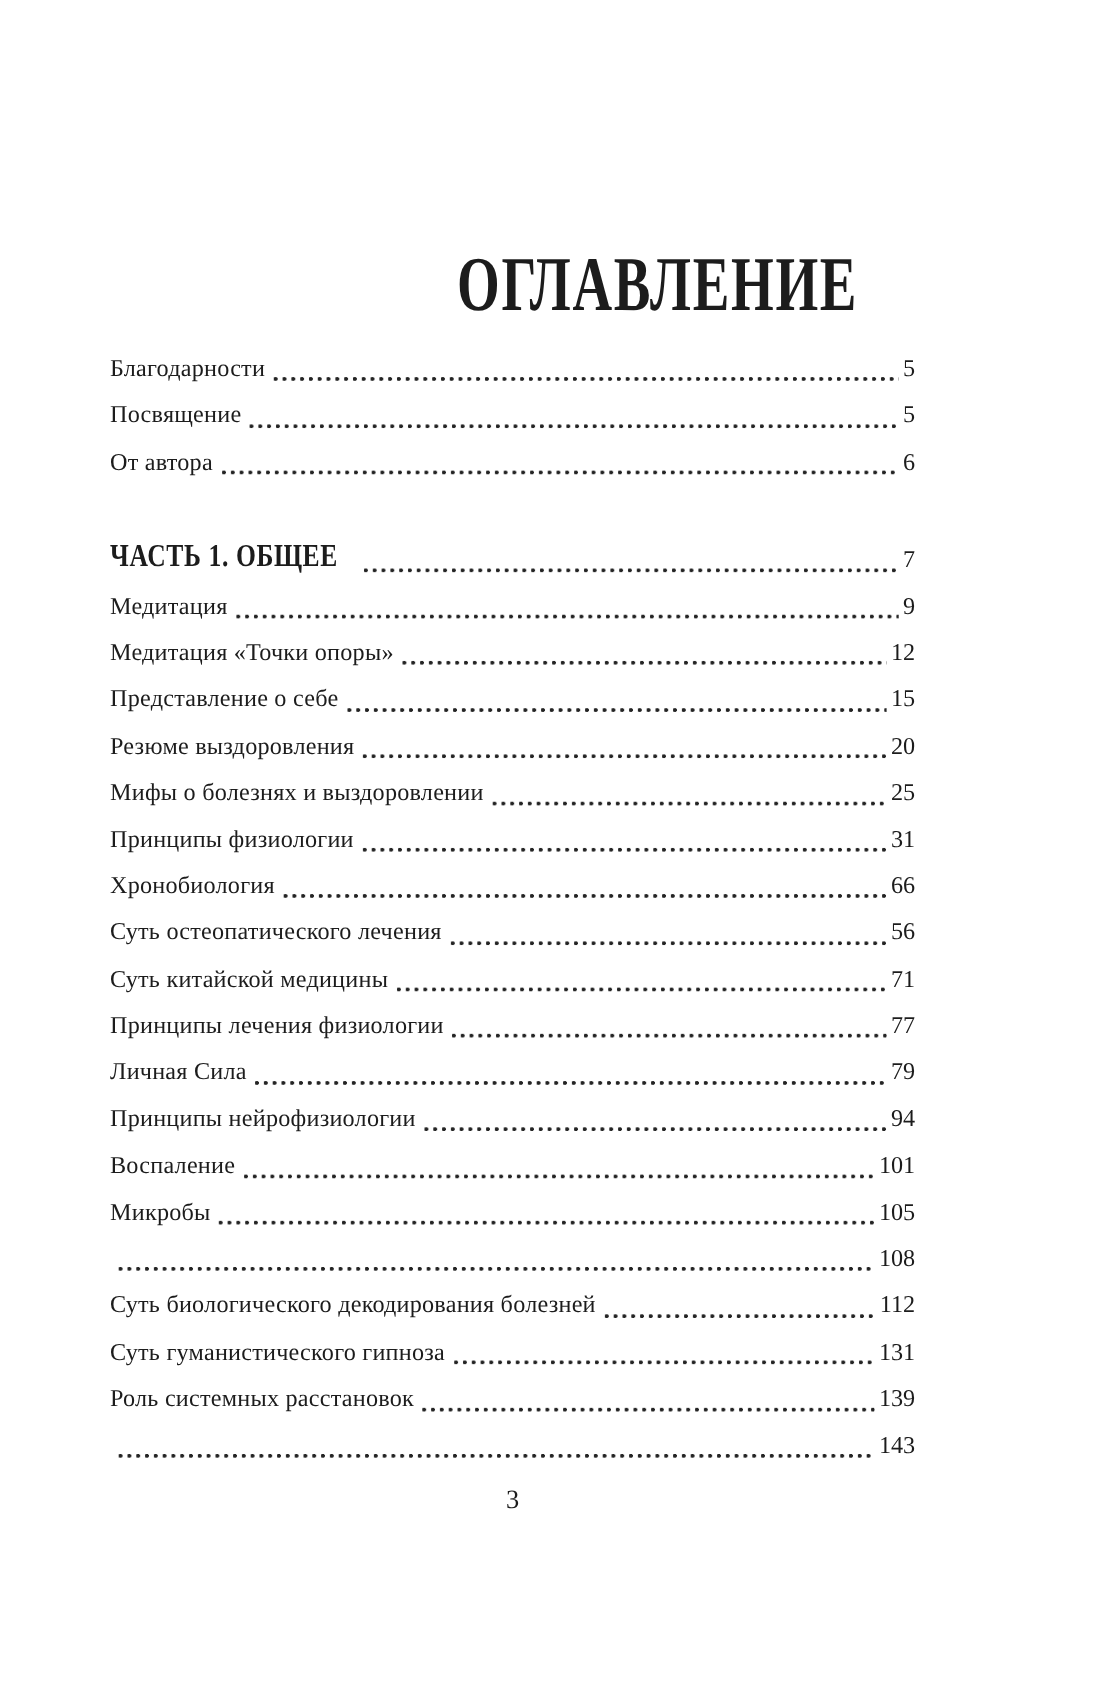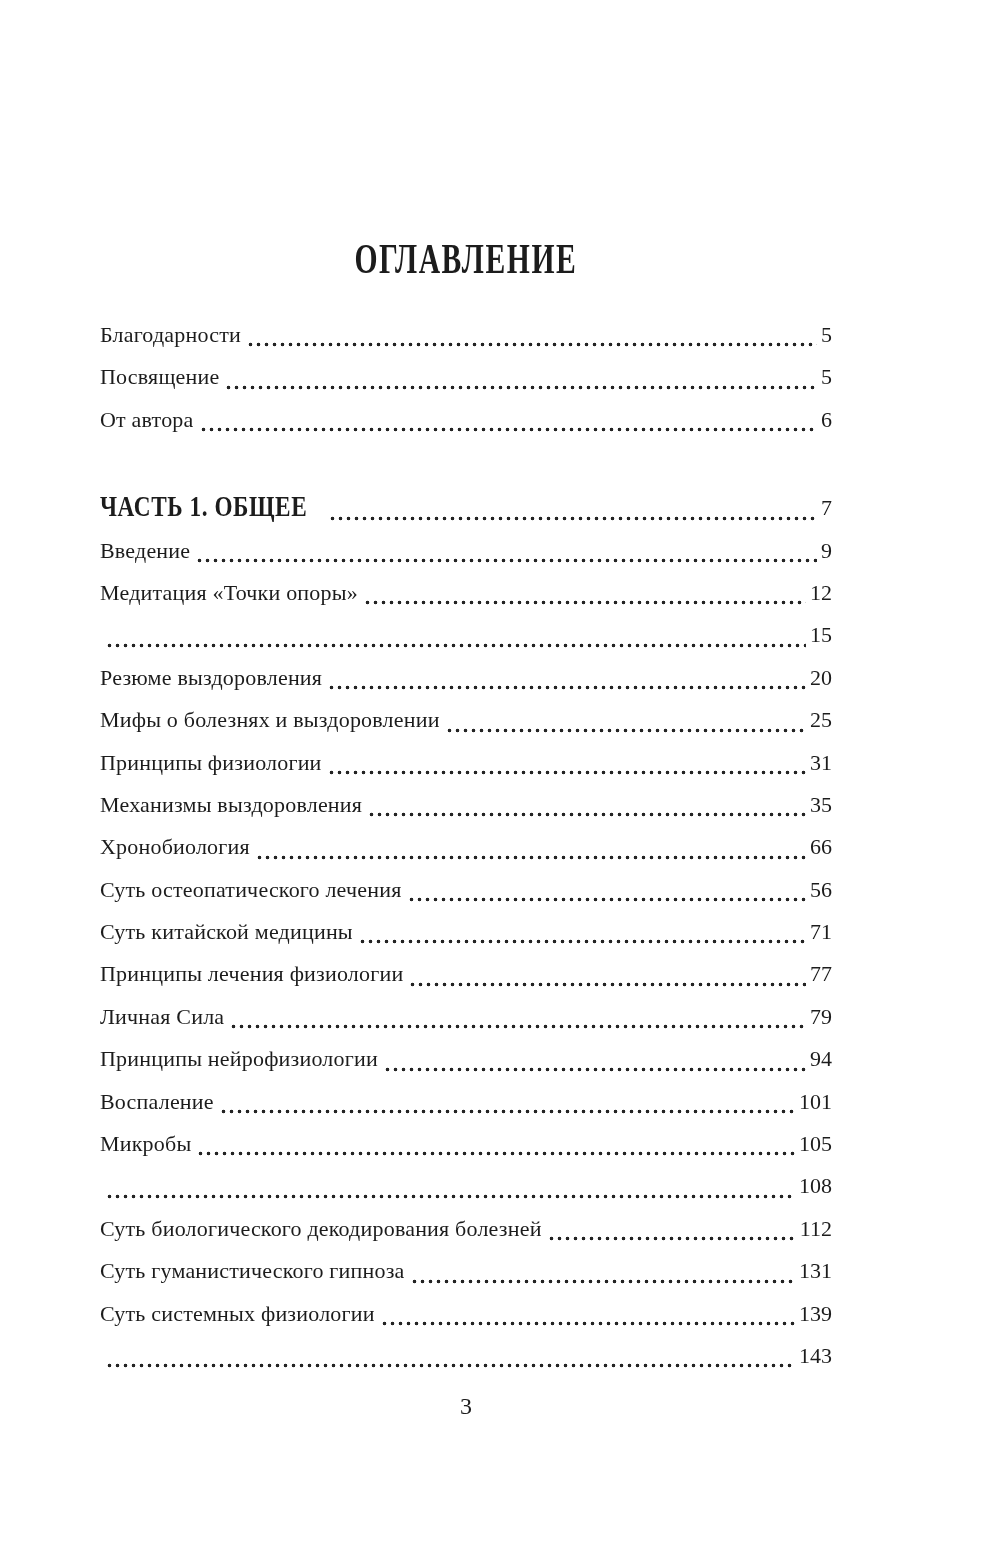--- a/index.html
+++ b/index.html
@@ -14,23 +14,23 @@
     margin: 0 auto;
     background: #ffffff;
     color: #1c1c1c;
     font-family: "Liberation Serif", "DejaVu Serif", serif;
     box-sizing: border-box;
     padding: 236px 168px 0 100px;
     overflow: hidden;
   }
   .toc-title {
     margin: 0 0 28px 0;
-    text-align: center;
+    text-align: right;
     font-weight: 700;
-    font-size: 38px;
+    font-size: 64px;
     line-height: 50px;
     letter-spacing: 2px;
     white-space: nowrap;
   }
   .toc-title .squeeze {
     display: inline-block;
     transform: scale(0.78, 1.1);
     transform-origin: center bottom;
   }
   .toc-section { display: block; }
@@ -105,54 +105,50 @@
   <div class="front-gap"></div>
 
   <div class="toc-row part-row">
     <span class="toc-label">ЧАСТЬ 1. ОБЩЕЕ</span>
     <span class="leader"></span>
     <span class="toc-page">7</span>
   </div>
 
   <div class="toc-section" id="entry-rows">
       <div class="toc-row">
-        <span class="toc-label">Введение</span>
+        <span class="toc-label">Медитация</span>
         <span class="leader"></span>
         <span class="toc-page">9</span>
       </div>
       <div class="toc-row">
         <span class="toc-label">Медитация «Точки опоры»</span>
         <span class="leader"></span>
         <span class="toc-page">12</span>
       </div>
       <div class="toc-row">
+        <span class="toc-label">Представление о себе</span>
         <span class="leader"></span>
         <span class="toc-page">15</span>
       </div>
       <div class="toc-row">
         <span class="toc-label">Резюме выздоровления</span>
         <span class="leader"></span>
         <span class="toc-page">20</span>
       </div>
       <div class="toc-row">
         <span class="toc-label">Мифы о болезнях и выздоровлении</span>
         <span class="leader"></span>
         <span class="toc-page">25</span>
       </div>
       <div class="toc-row">
         <span class="toc-label">Принципы физиологии</span>
         <span class="leader"></span>
         <span class="toc-page">31</span>
       </div>
       <div class="toc-row">
-        <span class="toc-label">Механизмы выздоровления</span>
-        <span class="leader"></span>
-        <span class="toc-page">35</span>
-      </div>
-      <div class="toc-row">
         <span class="toc-label">Хронобиология</span>
         <span class="leader"></span>
         <span class="toc-page">66</span>
       </div>
       <div class="toc-row">
         <span class="toc-label">Суть остеопатического лечения</span>
         <span class="leader"></span>
         <span class="toc-page">56</span>
       </div>
       <div class="toc-row">
@@ -193,21 +189,21 @@
         <span class="toc-label">Суть биологического декодирования болезней</span>
         <span class="leader"></span>
         <span class="toc-page">112</span>
       </div>
       <div class="toc-row">
         <span class="toc-label">Суть гуманистического гипноза</span>
         <span class="leader"></span>
         <span class="toc-page">131</span>
       </div>
       <div class="toc-row">
-        <span class="toc-label">Суть системных физиологии</span>
+        <span class="toc-label">Роль системных расстановок</span>
         <span class="leader"></span>
         <span class="toc-page">139</span>
       </div>
       <div class="toc-row">
         <span class="leader"></span>
         <span class="toc-page">143</span>
       </div>
     </div>
 
   <div class="folio">3</div>

